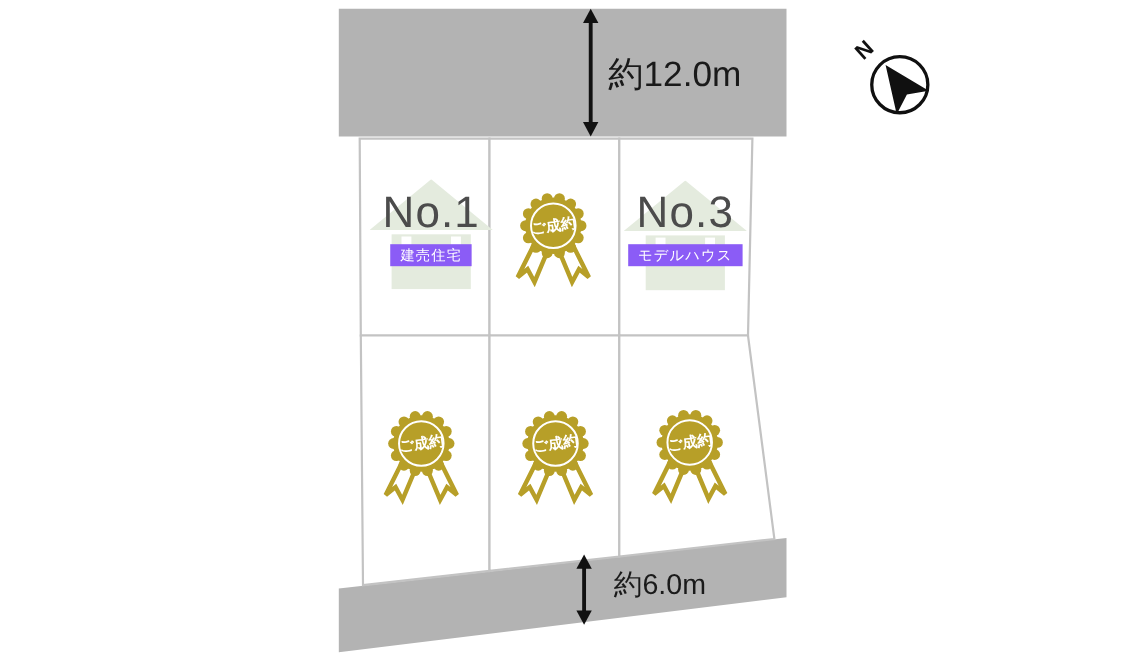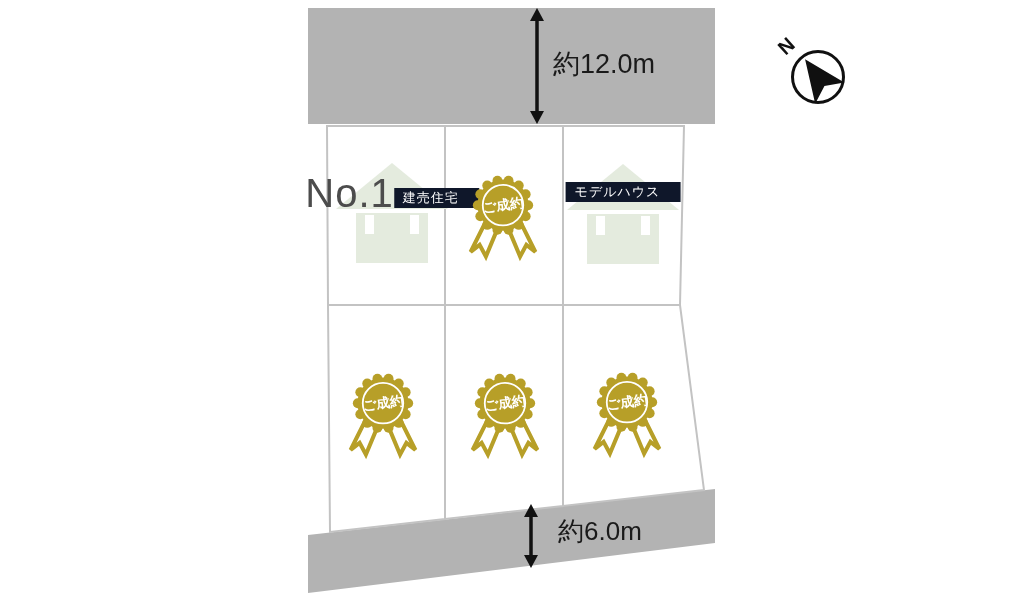--- a/index.html
+++ b/index.html
@@ -3,31 +3,31 @@
 <meta charset="utf-8">
 <style>
   html,body{margin:0;padding:0;background:#fff;}
   .canvas{
     position:relative;width:1024px;height:604px;background:#fff;overflow:hidden;
     font-family:"Liberation Sans","DejaVu Sans",sans-serif;
   }
   .abs{position:absolute;}
   svg{display:block;}
   .dim-label{
-    position:absolute;color:#1a1a1a;font-size:27px;line-height:1;white-space:nowrap;
+    position:absolute;color:#1a1a1a;font-size:32px;line-height:1;white-space:nowrap;
   }
   .lot-info{
-    position:absolute;display:flex;flex-direction:row;align-items:center;
+    position:absolute;display:flex;flex-direction:column;align-items:center;
     transform:translateX(-50%);white-space:nowrap;
   }
   .lot-number{font-size:40px;line-height:1;color:#4c4c4c;letter-spacing:1px;}
   .lot-area{font-size:27px;line-height:1.05;color:#434343;margin-top:3px;}
   .lot-badge{
-    margin-top:9px;background:#0f172a;color:#ffffff;font-size:13px;line-height:1;
-    padding:3px 20px 4px 9px;letter-spacing:1px;
+    margin-top:9px;background:#8b5cf6;color:#ffffff;font-size:13px;line-height:1;
+    padding:3px 9px 4px 9px;letter-spacing:1px;
   }
   .north-label{
     position:absolute;color:#111;font-size:20px;font-weight:bold;
     transform:rotate(-42deg);line-height:1;
   }
 </style>
 </head>
 <body>
 
 <div class="canvas">
@@ -102,20 +102,21 @@
   <svg class="abs" style="left:567px;top:164px" width="112" height="100">
     <use href="#sym-house"></use>
   </svg>
 
   <div class="lot-info" style="left:392px;top:173px">
     <div class="lot-number">No.1</div>
     <div class="lot-badge">建売住宅</div>
   </div>
 
   <div class="lot-info" style="left:623px;top:173px">
+    <div class="lot-number">No.3</div>
     <div class="lot-badge">モデルハウス</div>
   </div>
 
   <svg class="abs" style="left:458px;top:169px" width="90" height="94" viewBox="0 0 100 104">
       <use href="#sym-rosette"></use>
     </svg>
   <svg class="abs" style="left:338px;top:367px" width="90" height="94" viewBox="0 0 100 104">
       <use href="#sym-rosette"></use>
     </svg>
   <svg class="abs" style="left:460px;top:367px" width="90" height="94" viewBox="0 0 100 104">

